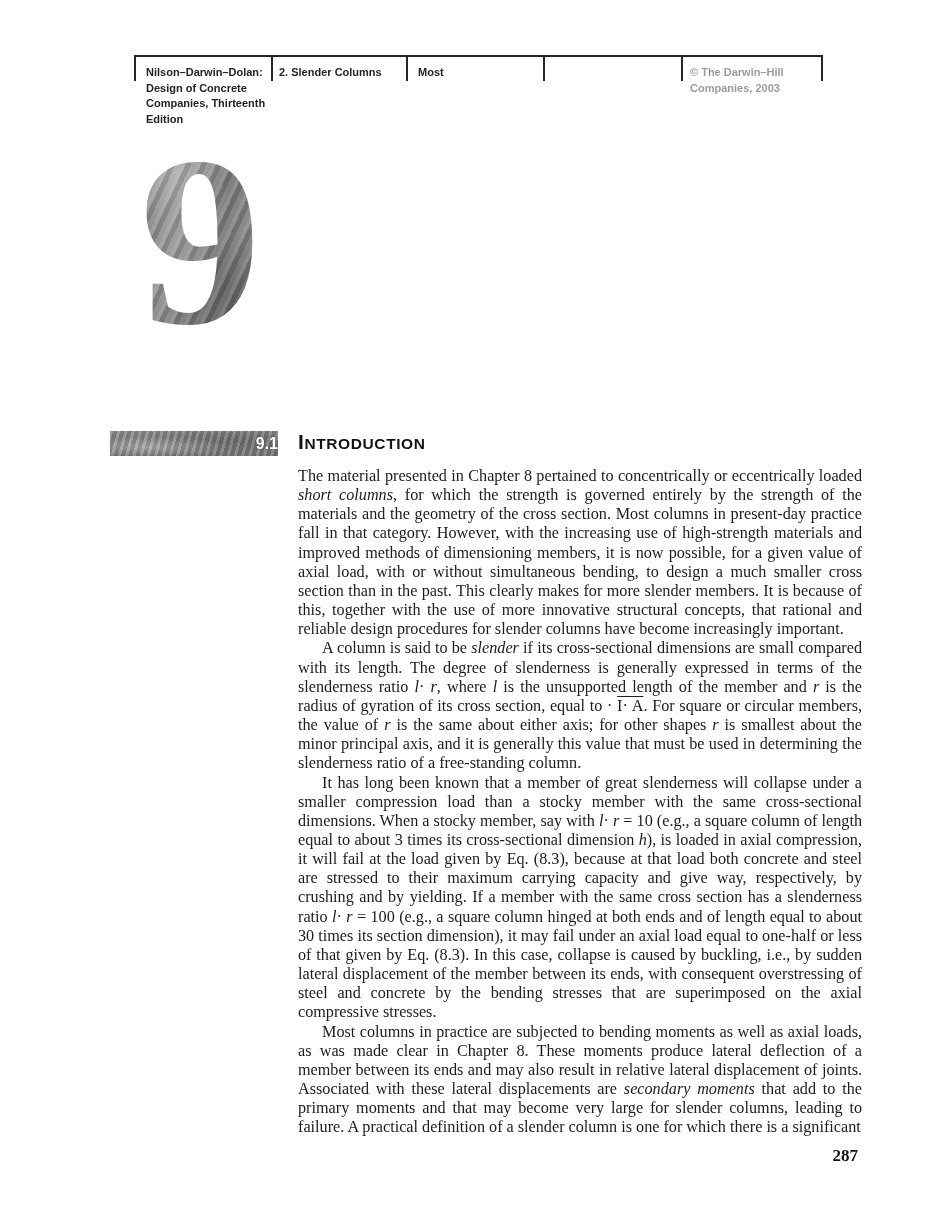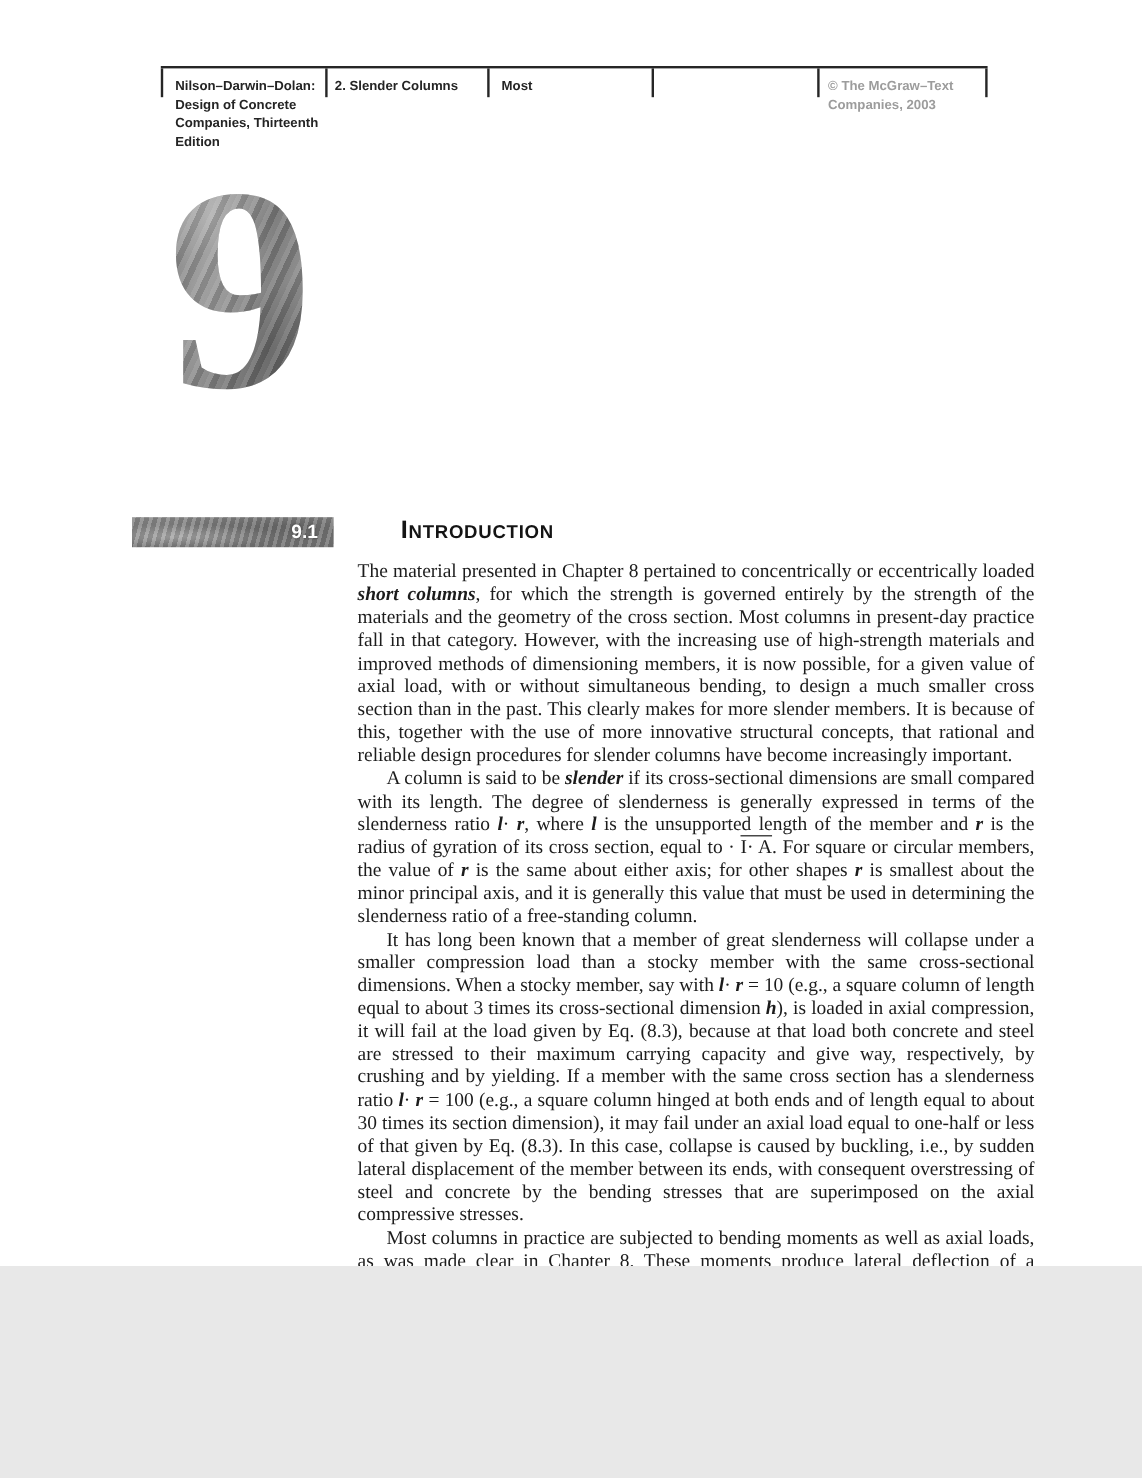--- a/index.html
+++ b/index.html
@@ -1,17 +1,17 @@
 <!DOCTYPE html>
 <html><head>
 <meta charset="utf-8">
 <style>
   html,body{margin:0;padding:0;background:#e8e8e8;}
   .page{
-    position:relative;width:952px;height:1055px;background:#ffffff;
+    position:relative;width:952px;height:1232px;background:#ffffff;
     font-family:"Liberation Serif",serif;overflow:hidden;margin:0 auto;
   }
 
   
   .scan-header{
     position:absolute;left:134px;top:55px;width:689px;height:84px;
     border-top:2px solid #262626;
   }
   .tick{position:absolute;top:0;width:2px;height:24px;background:#262626;}
   .header-cell{
@@ -41,46 +41,46 @@
   }
   .chapter-title .capword{
     display:inline-block;font-weight:700;font-size:34px;letter-spacing:1.5px;
     margin-right:18px;color:#141414;
   }
   .chapter-title .capword::first-letter{font-size:48px;}
 
   
   .section-banner{
     position:absolute;left:110px;top:431px;width:168px;height:25px;
-    box-sizing:border-box;text-align:right;padding-right:13px;
+    box-sizing:border-box;text-align:right;
     font:700 16px/25px "Liberation Sans",sans-serif;color:#ffffff;
     text-shadow:0 0 2px rgba(0,0,0,.45);
     background:
       repeating-linear-gradient(105deg, rgba(255,255,255,.13) 0 3px, rgba(0,0,0,.12) 3px 7px),
       radial-gradient(ellipse at 22% 65%, rgba(255,255,255,.35), transparent 45%),
       radial-gradient(ellipse at 75% 30%, rgba(0,0,0,.18), transparent 55%),
       linear-gradient(#8d8d8d,#767676);
   }
   .section-heading{
     position:absolute;left:298px;top:430px;
-    font-family:"Liberation Sans",sans-serif;color:#141414;margin-left:36px;
+    font-family:"Liberation Sans",sans-serif;color:#141414;
   }
   .section-heading .capword{
     display:inline-block;font-weight:700;font-size:15.5px;letter-spacing:.6px;
   }
   .section-heading .capword::first-letter{font-size:21px;}
 
   
   .body-text{
     position:absolute;left:298px;top:467px;width:564px;
     font-size:16.2px;line-height:19.15px;text-align:justify;color:#1c1c1c;
   }
   .para{margin:0;}
   .para.indent{text-indent:24px;}
-  .it{font-style:italic;font-weight:bold;}
+  .it{font-style:italic;}
   .ol{text-decoration:overline;}
 
   
   .page-number{
     position:absolute;left:294px;top:1146px;width:564px;text-align:right;
     font:700 17px "Liberation Serif",serif;color:#101010;
   }
 </style>
 </head>
 <body>
@@ -102,21 +102,21 @@
         <div>Edition</div>
       </div>
     <div class="header-cell" style="left:145px;width:120px">
         <div>2. Slender Columns</div>
       </div>
     <div class="header-cell" style="left:284px;width:120px">
         <div>Most</div>
       </div>
     <div class="header-cell" style="left:470px;width:70px"></div>
     <div class="header-cell copyright" style="left:556px;width:130px">
-        <div>© The McGraw–Text</div>
+        <div>© The Darwin–Hill</div>
         <div>Companies, 2003</div>
       </div>
   </div>
 
   <div class="chapter-numeral">9</div>
 
 
   <div class="section-banner">
     <span>9.1</span>
   </div>

